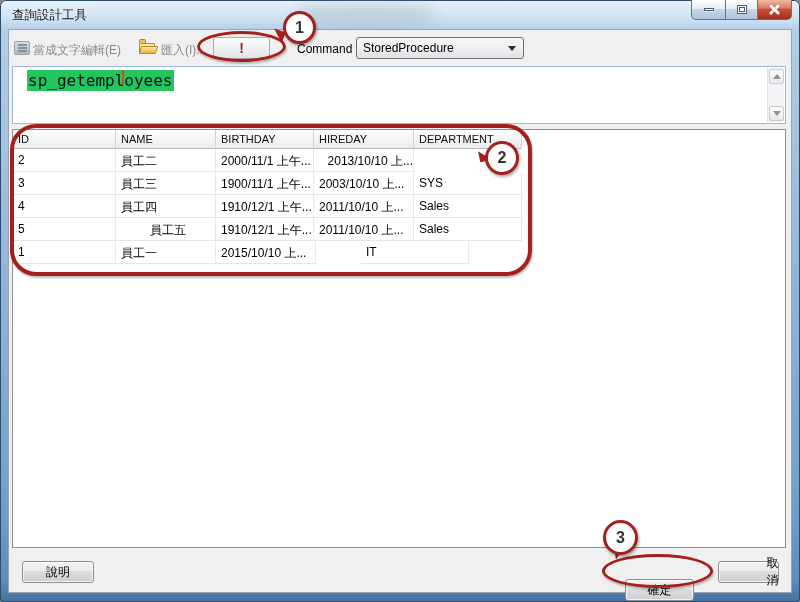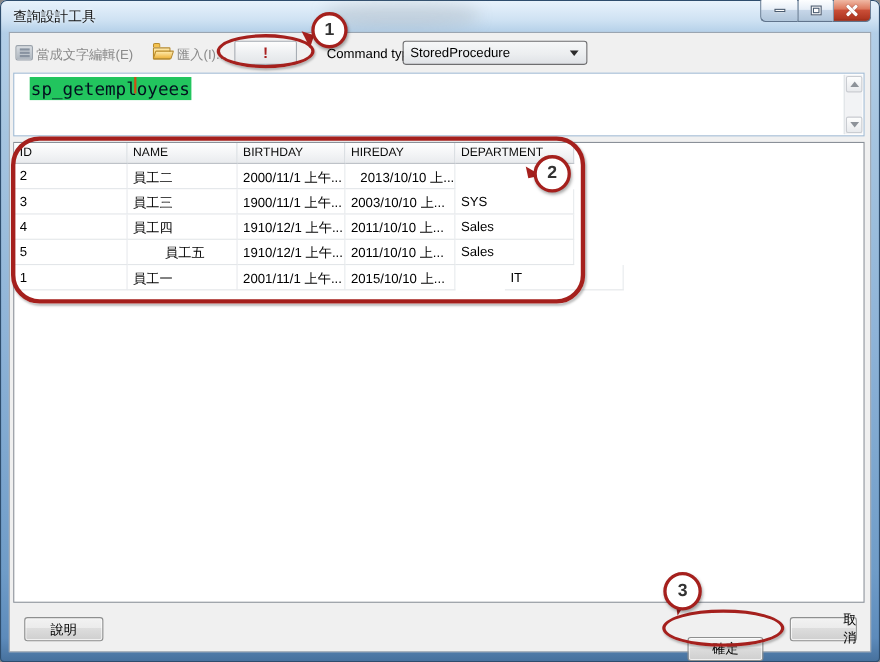--- a/index.html
+++ b/index.html
@@ -38,21 +38,21 @@
   .tb-icon-edit::after { content:""; position:absolute; left:3px; top:2px; width:9px; height:2px; background:#8892a0; box-shadow:0 3px 0 #8892a0, 0 6px 0 #8892a0; }
   .folder { position:absolute; left:139px; top:41px; width:18px; height:13px; }
   .folder .back { position:absolute; left:0; bottom:0; width:16px; height:11px; background:linear-gradient(180deg,#ffe9a8,#f4c24f); border:1px solid #b78a2c; border-radius:1px; }
   .folder .tab { position:absolute; left:0; top:-2px; width:7px; height:4px; background:#f4c24f; border:1px solid #b78a2c; border-bottom:none; border-radius:2px 2px 0 0; }
   .folder .front { position:absolute; left:1px; bottom:0; width:17px; height:8px; background:linear-gradient(180deg,#ffe9a8,#edb33c); border:1px solid #b78a2c; transform:skewX(-18deg); border-radius:1px; }
   .excl-btn { position:absolute; left:213px; top:37px; width:57px; height:22px;
     border:1px solid #a7adb4; border-radius:2px; background:linear-gradient(180deg,#fdfdfd,#eef0f2 50%,#e2e5e8);
     display:flex; align-items:center; justify-content:center;
     color:#a81f1f; font-weight:bold; font-size:14px; }
   .cmd-label { position:absolute; left:297px; top:42px; font-size:12px; color:#000; }
-  .combo { position:absolute; left:366px; top:37px; width:168px; height:22px; border:1px solid #6e6e70; border-radius:3px;
+  .combo { position:absolute; left:356px; top:37px; width:168px; height:22px; border:1px solid #6e6e70; border-radius:3px;
     background:linear-gradient(180deg,#f6f7f8,#eceef0 55%,#dfe2e6); display:flex; align-items:center; }
   .combo-text { font-size:12px; color:#000; padding-left:6px; flex:1; }
   .combo-arrow { width:0; height:0; border-left:4px solid transparent; border-right:4px solid transparent; border-top:5px solid #2b2b2b; margin-right:7px; }
 
   
   .editor { position:absolute; left:12px; top:66px; width:774px; height:58px; background:#fff; border:1px solid #a0bad3; }
   .sel-text { position:absolute; left:3px; top:3px; font-family:"DejaVu Sans Mono", monospace; font-size:16px;
     background:#22c55e; color:#03101f; padding:1px 1px;margin-left:11px; }
   .caret { position:absolute; top:3px; width:2px; height:15px; background:#d24d12; }
   .vscroll { position:absolute; right:1px; top:1px; width:17px; height:54px; background:#f2f3f5; border-left:1px solid #dfe3e7; }
@@ -171,21 +171,20 @@
           <div class="grow">
             <div class="gcell" style="width: 103px;">5</div>
             <div class="gcell" style="width: 100px; text-align: center;">員工五</div>
             <div class="gcell" style="width: 98px;">1910/12/1 上午...</div>
             <div class="gcell" style="width: 100px;">2011/10/10 上...</div>
             <div class="gcell" style="width: 108px;">Sales</div>
           </div>
           <div class="grow">
             <div class="gcell" style="width: 103px;">1</div>
             <div class="gcell" style="width: 100px;">員工一</div>
-            <div class="gcell" style="width: 98px;">2001/11/1 上午...</div>
             <div class="gcell" style="width: 100px;">2015/10/10 上...</div>
             <div class="gcell" style="width: 108px; margin-left: 45px;">IT</div>
           </div>
         </div>
     </div>
   </div>
 
   <div class="btn btn-help">說明</div>
   <div class="btn btn-ok">確定</div>
   <div class="btn btn-cancel">取消</div>

